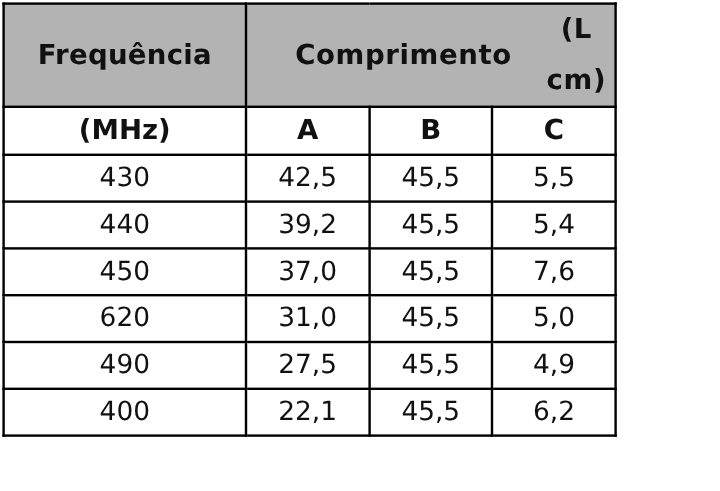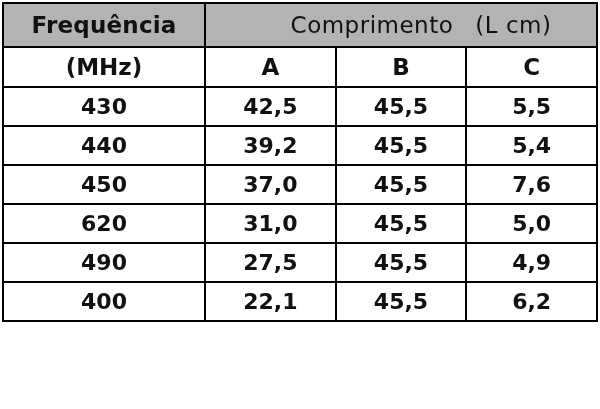--- a/index.html
+++ b/index.html
@@ -14,21 +14,21 @@
   }
   .sheet {
     width: 600px;
     height: 409px;
     position: relative;
     background: #ffffff;
     box-sizing: border-box;
   }
   table.freq-table {
     border-collapse: collapse;
-    width: 596px;
+    width: 512px;
     margin: 2px 0 0 2px;
     table-layout: fixed;
   }
   table.freq-table td {
     border: 2px solid #000000;
     text-align: center;
     vertical-align: middle;
     font-size: 22px;
     color: #111111;
     padding: 0;
@@ -43,33 +43,33 @@
 
   tr.header-row td {
     background: #b3b3b3;
     font-weight: bold;
     font-size: 23px;
     height: 42px;
     line-height: 42px;
     letter-spacing: 0.2px;
   }
   tr.header-row td.span-title {
-    font-weight: normal;
+    font-weight: bold;
     letter-spacing: 0.5px;
     padding-left: 40px;
   }
   tr.subheader-row td {
     font-weight: bold;
     font-size: 23px;
     height: 38px;
     line-height: 38px;
     margin-left: 38px;
   }
   tr.data-row td {
-    font-weight: bold;
+    font-weight: normal;
     font-size: 22px;
     height: 37px;
     line-height: 37px;
   }
   .title-inner {
     display: flex;
     justify-content: center;
     align-items: center;
     gap: 22px;
   }

